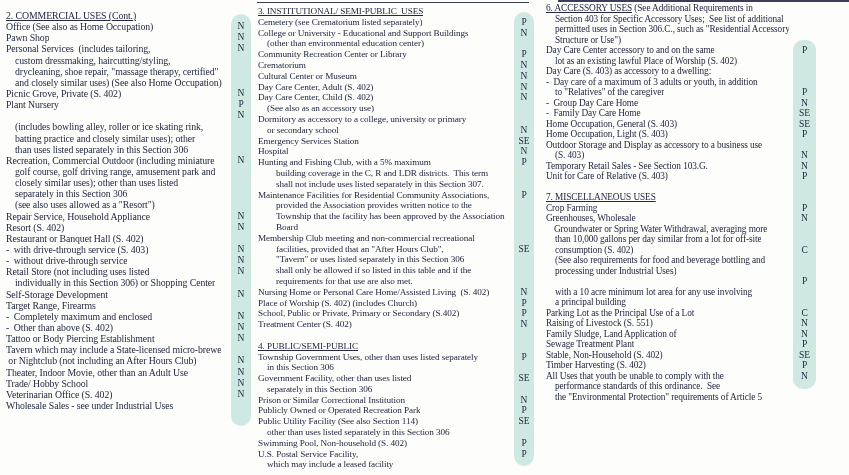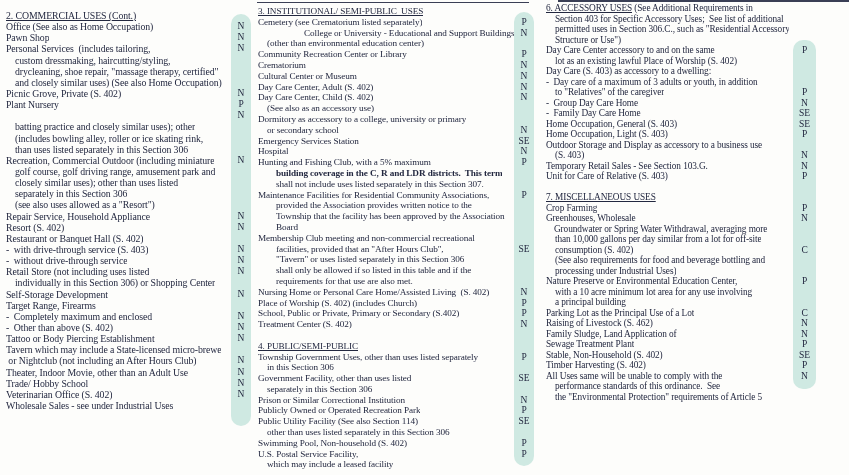--- a/index.html
+++ b/index.html
@@ -46,22 +46,22 @@
       <div class="row"><span class="txt hdr" style="padding-left: 0px;">2. COMMERCIAL USES (Cont.)</span></div>
       <div class="row"><span class="txt" style="padding-left: 0px;">Office (See also as Home Occupation)</span><span class="val">N</span></div>
       <div class="row"><span class="txt" style="padding-left: 0px;">Pawn Shop</span><span class="val">N</span></div>
       <div class="row"><span class="txt" style="padding-left: 0px;">Personal Services  (includes tailoring,</span><span class="val">N</span></div>
       <div class="row"><span class="txt" style="padding-left: 9px;">custom dressmaking, haircutting/styling,</span></div>
       <div class="row"><span class="txt" style="padding-left: 9px;">drycleaning, shoe repair, "massage therapy, certified"</span></div>
       <div class="row"><span class="txt" style="padding-left: 9px;">and closely similar uses) (See also Home Occupation)</span></div>
       <div class="row"><span class="txt" style="padding-left: 0px;">Picnic Grove, Private (S. 402)</span><span class="val">N</span></div>
       <div class="row"><span class="txt" style="padding-left: 0px;">Plant Nursery</span><span class="val">P</span></div>
       <div class="row"><span class="val">N</span></div>
+      <div class="row"><span class="txt" style="padding-left: 9px;">(includes bowling alley, roller or ice skating rink,</span></div>
       <div class="row"><span class="txt" style="padding-left: 9px;">batting practice and closely similar uses); other</span></div>
-      <div class="row"><span class="txt" style="padding-left: 9px;">(includes bowling alley, roller or ice skating rink,</span></div>
       <div class="row"><span class="txt" style="padding-left: 9px;">than uses listed separately in this Section 306</span></div>
       <div class="row"><span class="txt" style="padding-left: 0px;">Recreation, Commercial Outdoor (including miniature</span><span class="val">N</span></div>
       <div class="row"><span class="txt" style="padding-left: 9px;">golf course, golf driving range, amusement park and</span></div>
       <div class="row"><span class="txt" style="padding-left: 9px;">closely similar uses); other than uses listed</span></div>
       <div class="row"><span class="txt" style="padding-left: 9px;">separately in this Section 306</span></div>
       <div class="row"><span class="txt" style="padding-left: 9px;">(see also uses allowed as a "Resort")</span></div>
       <div class="row"><span class="txt" style="padding-left: 0px;">Repair Service, Household Appliance</span><span class="val">N</span></div>
       <div class="row"><span class="txt" style="padding-left: 0px;">Resort (S. 402)</span><span class="val">N</span></div>
       <div class="row"><span class="txt" style="padding-left: 0px;">Restaurant or Banquet Hall (S. 402)</span></div>
       <div class="row"><span class="txt" style="padding-left: 0px;">-  with drive-through service (S. 403)</span><span class="val">N</span></div>
@@ -76,34 +76,34 @@
       <div class="row"><span class="txt" style="padding-left: 0px;">Tavern which may include a State-licensed micro-brewe</span></div>
       <div class="row"><span class="txt" style="padding-left: 0px;"> or Nightclub (not including an After Hours Club)</span><span class="val">N</span></div>
       <div class="row"><span class="txt" style="padding-left: 0px;">Theater, Indoor Movie, other than an Adult Use</span><span class="val">N</span></div>
       <div class="row"><span class="txt" style="padding-left: 0px;">Trade/ Hobby School</span><span class="val">N</span></div>
       <div class="row"><span class="txt" style="padding-left: 0px;">Veterinarian Office (S. 402)</span><span class="val">N</span></div>
       <div class="row"><span class="txt" style="padding-left: 0px;">Wholesale Sales - see under Industrial Uses</span></div>
     </div>
   <div class="col col-mid">
       <div class="row"><span class="txt hdr" style="padding-left: 0px;">3. INSTITUTIONAL/ SEMI-PUBLIC  USES</span></div>
       <div class="row"><span class="txt" style="padding-left: 0px;">Cemetery (see Crematorium listed separately)</span><span class="val">P</span></div>
-      <div class="row"><span class="txt" style="padding-left: 0px; margin-left: 46px;">College or University - Educational and Support Buildings</span><span class="val">N</span></div>
+      <div class="row"><span class="txt" style="padding-left: 0px;">College or University - Educational and Support Buildings</span><span class="val">N</span></div>
       <div class="row"><span class="txt" style="padding-left: 9px;">(other than environmental education center)</span></div>
       <div class="row"><span class="txt" style="padding-left: 0px;">Community Recreation Center or Library</span><span class="val">P</span></div>
       <div class="row"><span class="txt" style="padding-left: 0px;">Crematorium</span><span class="val">N</span></div>
       <div class="row"><span class="txt" style="padding-left: 0px;">Cultural Center or Museum</span><span class="val">N</span></div>
       <div class="row"><span class="txt" style="padding-left: 0px;">Day Care Center, Adult (S. 402)</span><span class="val">N</span></div>
       <div class="row"><span class="txt" style="padding-left: 0px;">Day Care Center, Child (S. 402)</span><span class="val">N</span></div>
       <div class="row"><span class="txt" style="padding-left: 9px;">(See also as an accessory use)</span></div>
       <div class="row"><span class="txt" style="padding-left: 0px;">Dormitory as accessory to a college, university or primary</span></div>
       <div class="row"><span class="txt" style="padding-left: 9px;">or secondary school</span><span class="val">N</span></div>
       <div class="row"><span class="txt" style="padding-left: 0px;">Emergency Services Station</span><span class="val">SE</span></div>
       <div class="row"><span class="txt" style="padding-left: 0px;">Hospital</span><span class="val">N</span></div>
       <div class="row"><span class="txt" style="padding-left: 0px;">Hunting and Fishing Club, with a 5% maximum</span><span class="val">P</span></div>
-      <div class="row"><span class="txt" style="padding-left: 18px; font-weight: bold;">building coverage in the C, R and LDR districts.  This term</span></div>
+      <div class="row"><span class="txt" style="padding-left: 18px;">building coverage in the C, R and LDR districts.  This term</span></div>
       <div class="row"><span class="txt" style="padding-left: 18px;">shall not include uses listed separately in this Section 307.</span></div>
       <div class="row"><span class="txt" style="padding-left: 0px;">Maintenance Facilities for Residential Community Associations,</span><span class="val">P</span></div>
       <div class="row"><span class="txt" style="padding-left: 18px;">provided the Association provides written notice to the</span></div>
       <div class="row"><span class="txt" style="padding-left: 18px;">Township that the facility has been approved by the Association</span></div>
       <div class="row"><span class="txt" style="padding-left: 18px;">Board</span></div>
       <div class="row"><span class="txt" style="padding-left: 0px;">Membership Club meeting and non-commercial recreational</span></div>
       <div class="row"><span class="txt" style="padding-left: 18px;">facilities, provided that an "After Hours Club",</span><span class="val">SE</span></div>
       <div class="row"><span class="txt" style="padding-left: 18px;">"Tavern" or uses listed separately in this Section 306</span></div>
       <div class="row"><span class="txt" style="padding-left: 18px;">shall only be allowed if so listed in this table and if the</span></div>
       <div class="row"><span class="txt" style="padding-left: 18px;">requirements for that use are also met.</span></div>
@@ -145,26 +145,26 @@
       <div class="row"><span class="txt" style="padding-left: 0px;">Unit for Care of Relative (S. 403)</span><span class="val">P</span></div>
       <div class="row"><span class="txt" style="padding-left: 0px;"></span></div>
       <div class="row"><span class="txt hdr" style="padding-left: 0px;">7. MISCELLANEOUS USES</span></div>
       <div class="row"><span class="txt" style="padding-left: 0px;">Crop Farming</span><span class="val">P</span></div>
       <div class="row"><span class="txt" style="padding-left: 0px;">Greenhouses, Wholesale</span><span class="val">N</span></div>
       <div class="row"><span class="txt" style="padding-left: 8px;">Groundwater or Spring Water Withdrawal, averaging more</span></div>
       <div class="row"><span class="txt" style="padding-left: 9px;">than 10,000 gallons per day similar from a lot for off-site</span></div>
       <div class="row"><span class="txt" style="padding-left: 9px;">consumption (S. 402)</span><span class="val">C</span></div>
       <div class="row"><span class="txt" style="padding-left: 9px;">(See also requirements for food and beverage bottling and</span></div>
       <div class="row"><span class="txt" style="padding-left: 9px;">processing under Industrial Uses)</span></div>
-      <div class="row"><span class="txt" style="padding-left: 0px;">Nature Preserve or Environmental Education Center,</span><span class="val">P</span></div>
+      <div class="row"><span class="val">P</span></div>
       <div class="row"><span class="txt" style="padding-left: 9px;">with a 10 acre minimum lot area for any use involving</span></div>
       <div class="row"><span class="txt" style="padding-left: 9px;">a principal building</span></div>
       <div class="row"><span class="txt" style="padding-left: 0px;">Parking Lot as the Principal Use of a Lot</span><span class="val">C</span></div>
-      <div class="row"><span class="txt" style="padding-left: 0px;">Raising of Livestock (S. 462)</span><span class="val">N</span></div>
+      <div class="row"><span class="txt" style="padding-left: 0px;">Raising of Livestock (S. 551)</span><span class="val">N</span></div>
       <div class="row"><span class="txt" style="padding-left: 0px;">Family Sludge, Land Application of</span><span class="val">N</span></div>
       <div class="row"><span class="txt" style="padding-left: 0px;">Sewage Treatment Plant</span><span class="val">P</span></div>
       <div class="row"><span class="txt" style="padding-left: 0px;">Stable, Non-Household (S. 402)</span><span class="val">SE</span></div>
       <div class="row"><span class="txt" style="padding-left: 0px;">Timber Harvesting (S. 402)</span><span class="val">P</span></div>
-      <div class="row"><span class="txt" style="padding-left: 0px;">All Uses same will be unable to comply with the</span><span class="val">N</span></div>
+      <div class="row"><span class="txt" style="padding-left: 0px;">All Uses that youth be unable to comply with the</span><span class="val">N</span></div>
       <div class="row"><span class="txt" style="padding-left: 9px;">performance standards of this ordinance.  See</span></div>
       <div class="row"><span class="txt" style="padding-left: 9px;">the "Environmental Protection" requirements of Article 5</span></div>
     </div>
 </div>
 
 </body></html>

